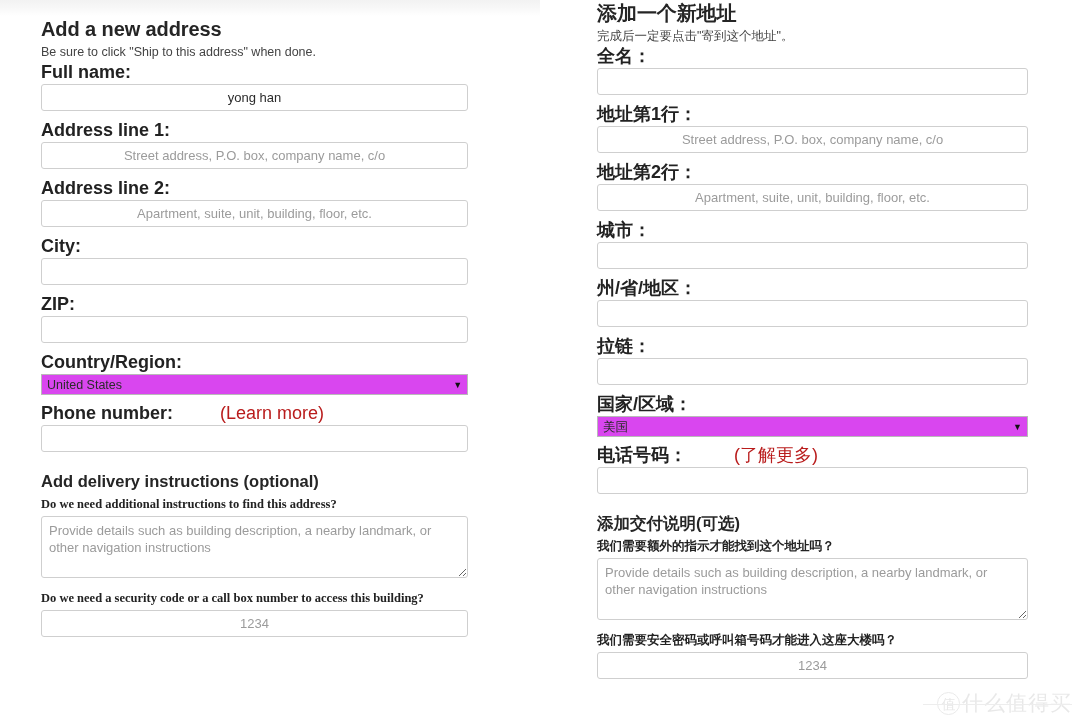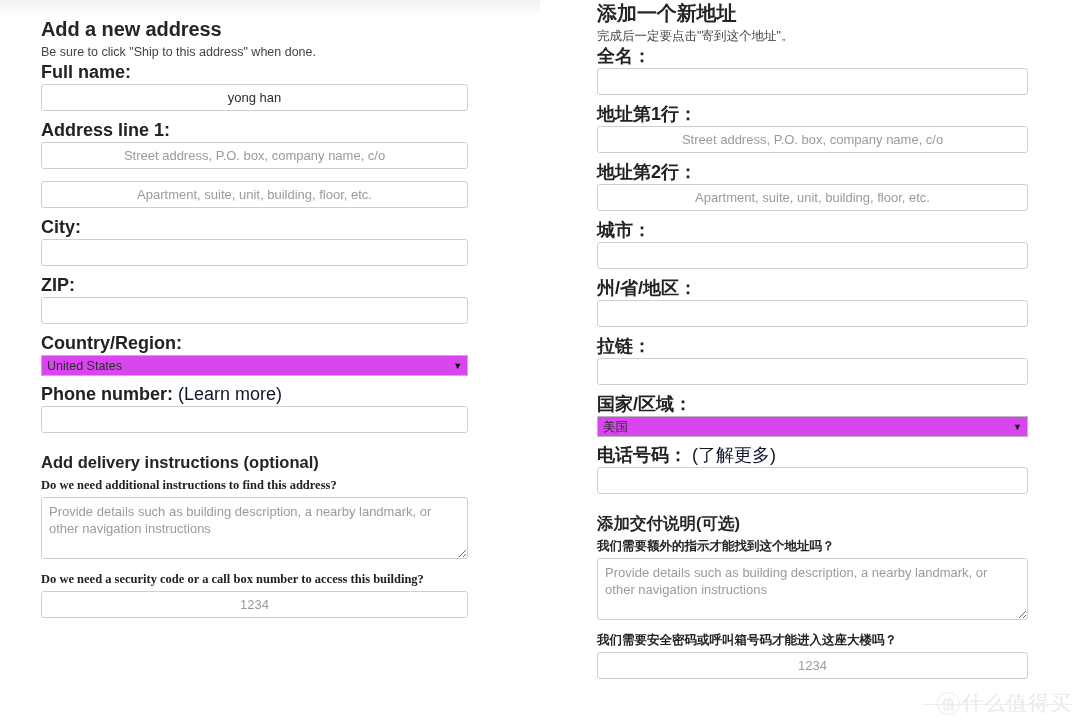--- a/index.html
+++ b/index.html
@@ -69,24 +69,25 @@
 
   label.field-label {
     display: block;
     font-size: 18px;
     line-height: 15px;
     font-weight: bold;
     color: #222222;
     margin: 0 0 4px 0;
   }
   label.field-label .learn-more {
-    color: #0f172a;
+    color: #b91c1c;
     font-weight: normal;
     text-decoration: none;
     cursor: pointer;
+    margin-left: 42px;
   }
 
   .field-group { margin-bottom: 12px; }
   .field-group.tight { margin-bottom: 11px; }
 
   input.text-input {
     display: block;
     width: 100%;
     height: 27px;
     padding: 3px 7px;
@@ -223,20 +224,21 @@
       <label class="field-label">Full name:</label>
       <input class="text-input" type="text" value="yong han" style="">
     </div>
 
     <div class="field-group">
       <label class="field-label">Address line 1:</label>
       <input class="text-input" type="text" placeholder="Street address, P.O. box, company name, c/o" style="">
     </div>
 
     <div class="field-group">
+      <label class="field-label">Address line 2:</label>
       <input class="text-input" type="text" placeholder="Apartment, suite, unit, building, floor, etc." style="">
     </div>
 
     <div class="field-group">
       <label class="field-label">City:</label>
       <input class="text-input" type="text" placeholder="" style="">
     </div>
 
 
     <div class="field-group">

